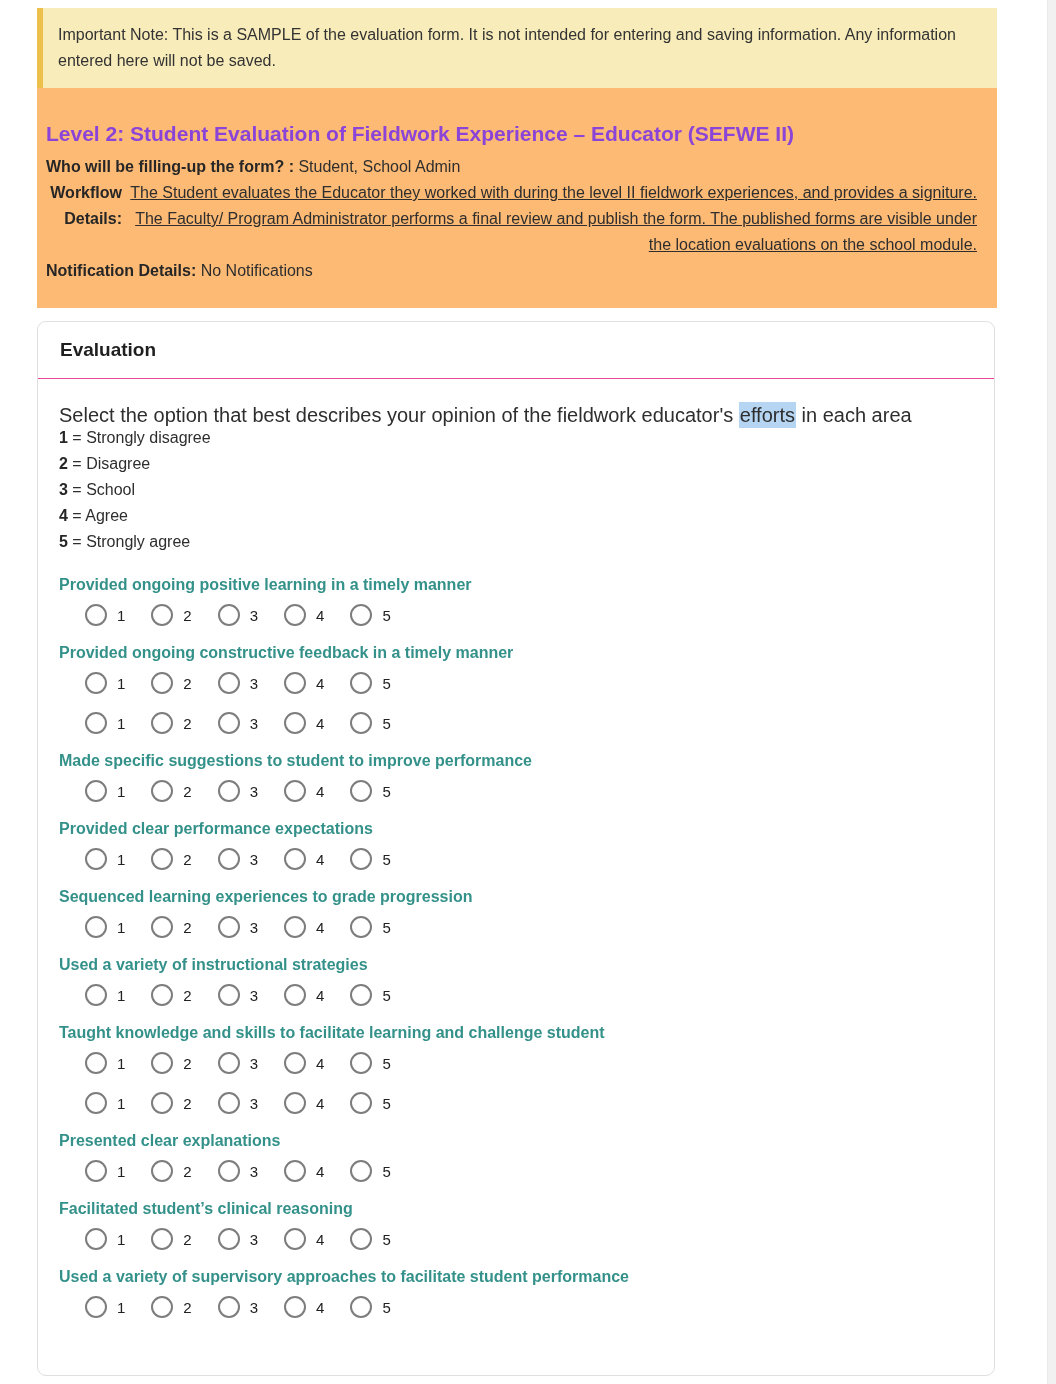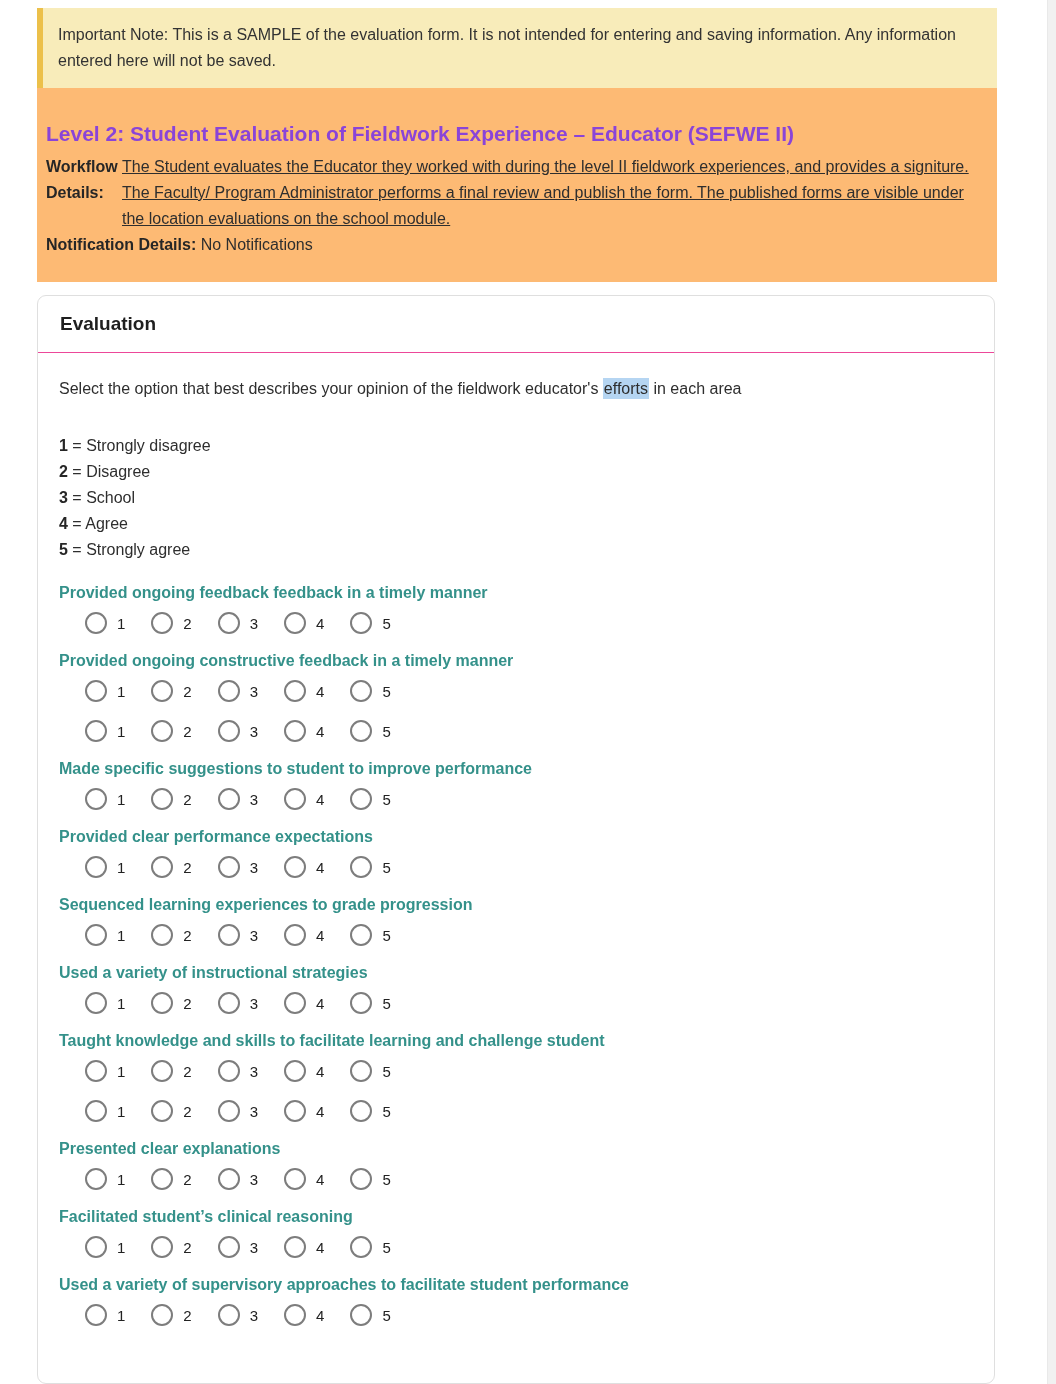--- a/index.html
+++ b/index.html
@@ -10,33 +10,33 @@
   .wrapper { position:absolute; left:37px; top:8px; width:960px; }
 
   
   .info-panel { background:#fdba74; padding:0 0 24px 0; }
   .alert { background:#f8ecba; border-left:6px solid #ecc04a; padding:14px 24px 14px 15px;
     font-size:16px; line-height:26px; color:#333; }
   .info-inner { padding:0 20px 0 9px; }
   .page-title { color:#8a44d8; font-size:21px; font-weight:700; margin:33px 0 7px 0; line-height:26px; }
   .info-row { font-size:16px; line-height:26px; color:#2e2e2e; }
   .info-row b, .wf-label { font-weight:700; color:#262626; }
-  .wf-row { display:flex; align-items:flex-start; }
+  .wf-row { display:flex; align-items:flex-start;text-align:right; }
   .wf-label { width:76px; flex:0 0 76px; font-size:16px; line-height:26px; }
   .wf-text { flex:1; font-size:16px; line-height:26px;text-decoration:underline; }
 
   
   .card { margin-top:13px; background:#ffffff; border:1px solid #dfdfdf; border-radius:9px;
     width:958px; padding-bottom:10px; }
   .card-header { padding:17px 22px; border-bottom:1px solid #ec4899; }
   .card-title { font-size:19px; font-weight:700; color:#1f1f1f; }
   .card-body { padding:26px 21px 30px 21px; }
-  .intro { font-size:16px; line-height:20px; color:#2e2e2e; }
+  .intro { font-size:20px; line-height:20px; color:#2e2e2e; }
   .hl { background:#b5d5f2; padding:2px 1px; }
-  .legend { margin-top:34px; }
+  .legend { }
   .legend-line { font-size:16px; line-height:26px; }
   .legend-line b { font-weight:700; color:#262626; }
   .questions { margin-top:20px; }
   .question { margin-bottom:16px; }
   .q-title { color:#34918a; font-size:16px; font-weight:700; line-height:20px; }
   .radio-row { display:flex; align-items:center; margin:8px 0 0 26px; height:24px; }
   .radio-opt { display:flex; align-items:center; margin-right:26px; }
   .radio-circle { width:22px; height:22px; border:2.5px solid #7d7d7d; border-radius:50%;
     background:#fff; flex:0 0 22px; cursor:pointer; }
   .radio-num { margin-left:10px; font-size:15px; color:#222; }
@@ -47,20 +47,24 @@
 <div class="scroll-strip"></div>
 
 <div class="wrapper">
 
   <div class="info-panel">
     <div class="alert">
       <span>Important Note: This is a SAMPLE of the evaluation form. It is not intended for entering and saving information. Any information entered here will not be saved.</span>
     </div>
     <div class="info-inner">
       <div class="page-title">Level 2: Student Evaluation of Fieldwork Experience – Educator (SEFWE II)</div>
+      <div class="info-row">
+        <b>Who will be filling-up the form? :</b>
+        <span>Student, School Admin</span>
+      </div>
       <div class="wf-row">
         <div class="wf-label">Workflow Details:</div>
         <div class="wf-text">The Student evaluates the Educator they worked with during the level II fieldwork experiences, and provides a signiture. The Faculty/ Program Administrator performs a final review and publish the form. The published forms are visible under the location evaluations on the school module.</div>
       </div>
       <div class="info-row">
         <b>Notification Details:</b>
         <span>No Notifications</span>
       </div>
     </div>
   </div>
@@ -94,21 +98,21 @@
     <span> = Agree</span>
   </div>
 
   <div class="legend-line">
     <b>5</b>
     <span> = Strongly agree</span>
   </div>
 </div>
       <div class="questions" id="questions">
   <div class="question">
-    <div class="q-title">Provided ongoing feedback feedback in a timely manner</div>
+    <div class="q-title">Provided ongoing positive learning in a timely manner</div>
     <div class="radio-row">
               <div class="radio-opt">
                 <div class="radio-circle"></div>
                 <span class="radio-num">1</span>
               </div>
               <div class="radio-opt">
                 <div class="radio-circle"></div>
                 <span class="radio-num">2</span>
               </div>
               <div class="radio-opt">

